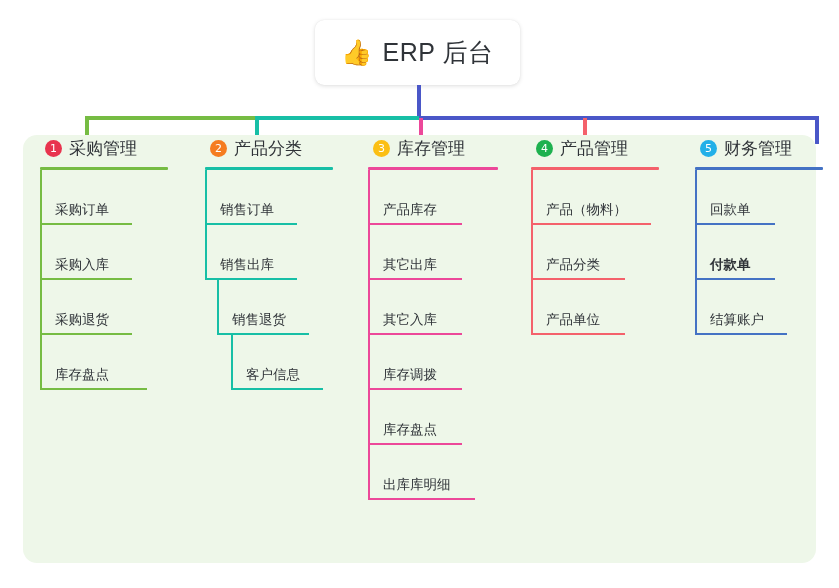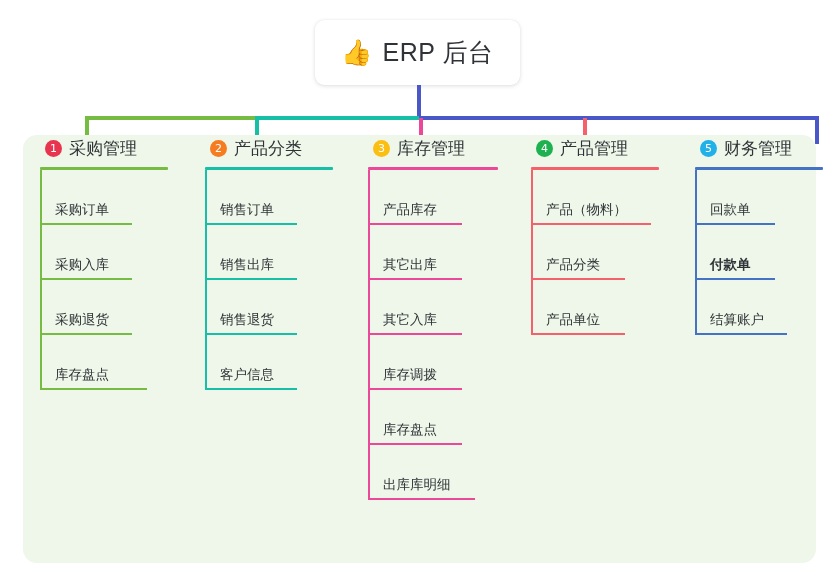--- a/index.html
+++ b/index.html
@@ -120,25 +120,25 @@
         <div class="col-rule" style="background: rgb(23, 191, 166); width: 128px;"></div>
         <div class="items">
           <div class="item" style="border-left-color: rgb(23, 191, 166);">
             <span class="label">销售订单</span>
             <div class="underline" style="background: rgb(23, 191, 166); width: 90px;"></div>
           </div>
           <div class="item" style="border-left-color: rgb(23, 191, 166);">
             <span class="label">销售出库</span>
             <div class="underline" style="background: rgb(23, 191, 166); width: 90px;"></div>
           </div>
-          <div class="item" style="border-left-color: rgb(23, 191, 166);">
+          <div class="item" style="border-left-color: rgb(23, 191, 166); margin-left: 12px;">
             <span class="label">销售退货</span>
             <div class="underline" style="background: rgb(23, 191, 166); width: 90px;"></div>
           </div>
-          <div class="item" style="border-left-color: rgb(23, 191, 166);">
+          <div class="item" style="border-left-color: rgb(23, 191, 166); margin-left: 26px;">
             <span class="label">客户信息</span>
             <div class="underline" style="background: rgb(23, 191, 166); width: 90px;"></div>
           </div>
         </div>
       </div>
       <div class="col" style="left: 345px; width: 130px;">
         <div class="col-head">
           <span class="badge" style="background: rgb(251, 191, 20);">3</span>
           <span class="col-title">库存管理</span>
         </div>

